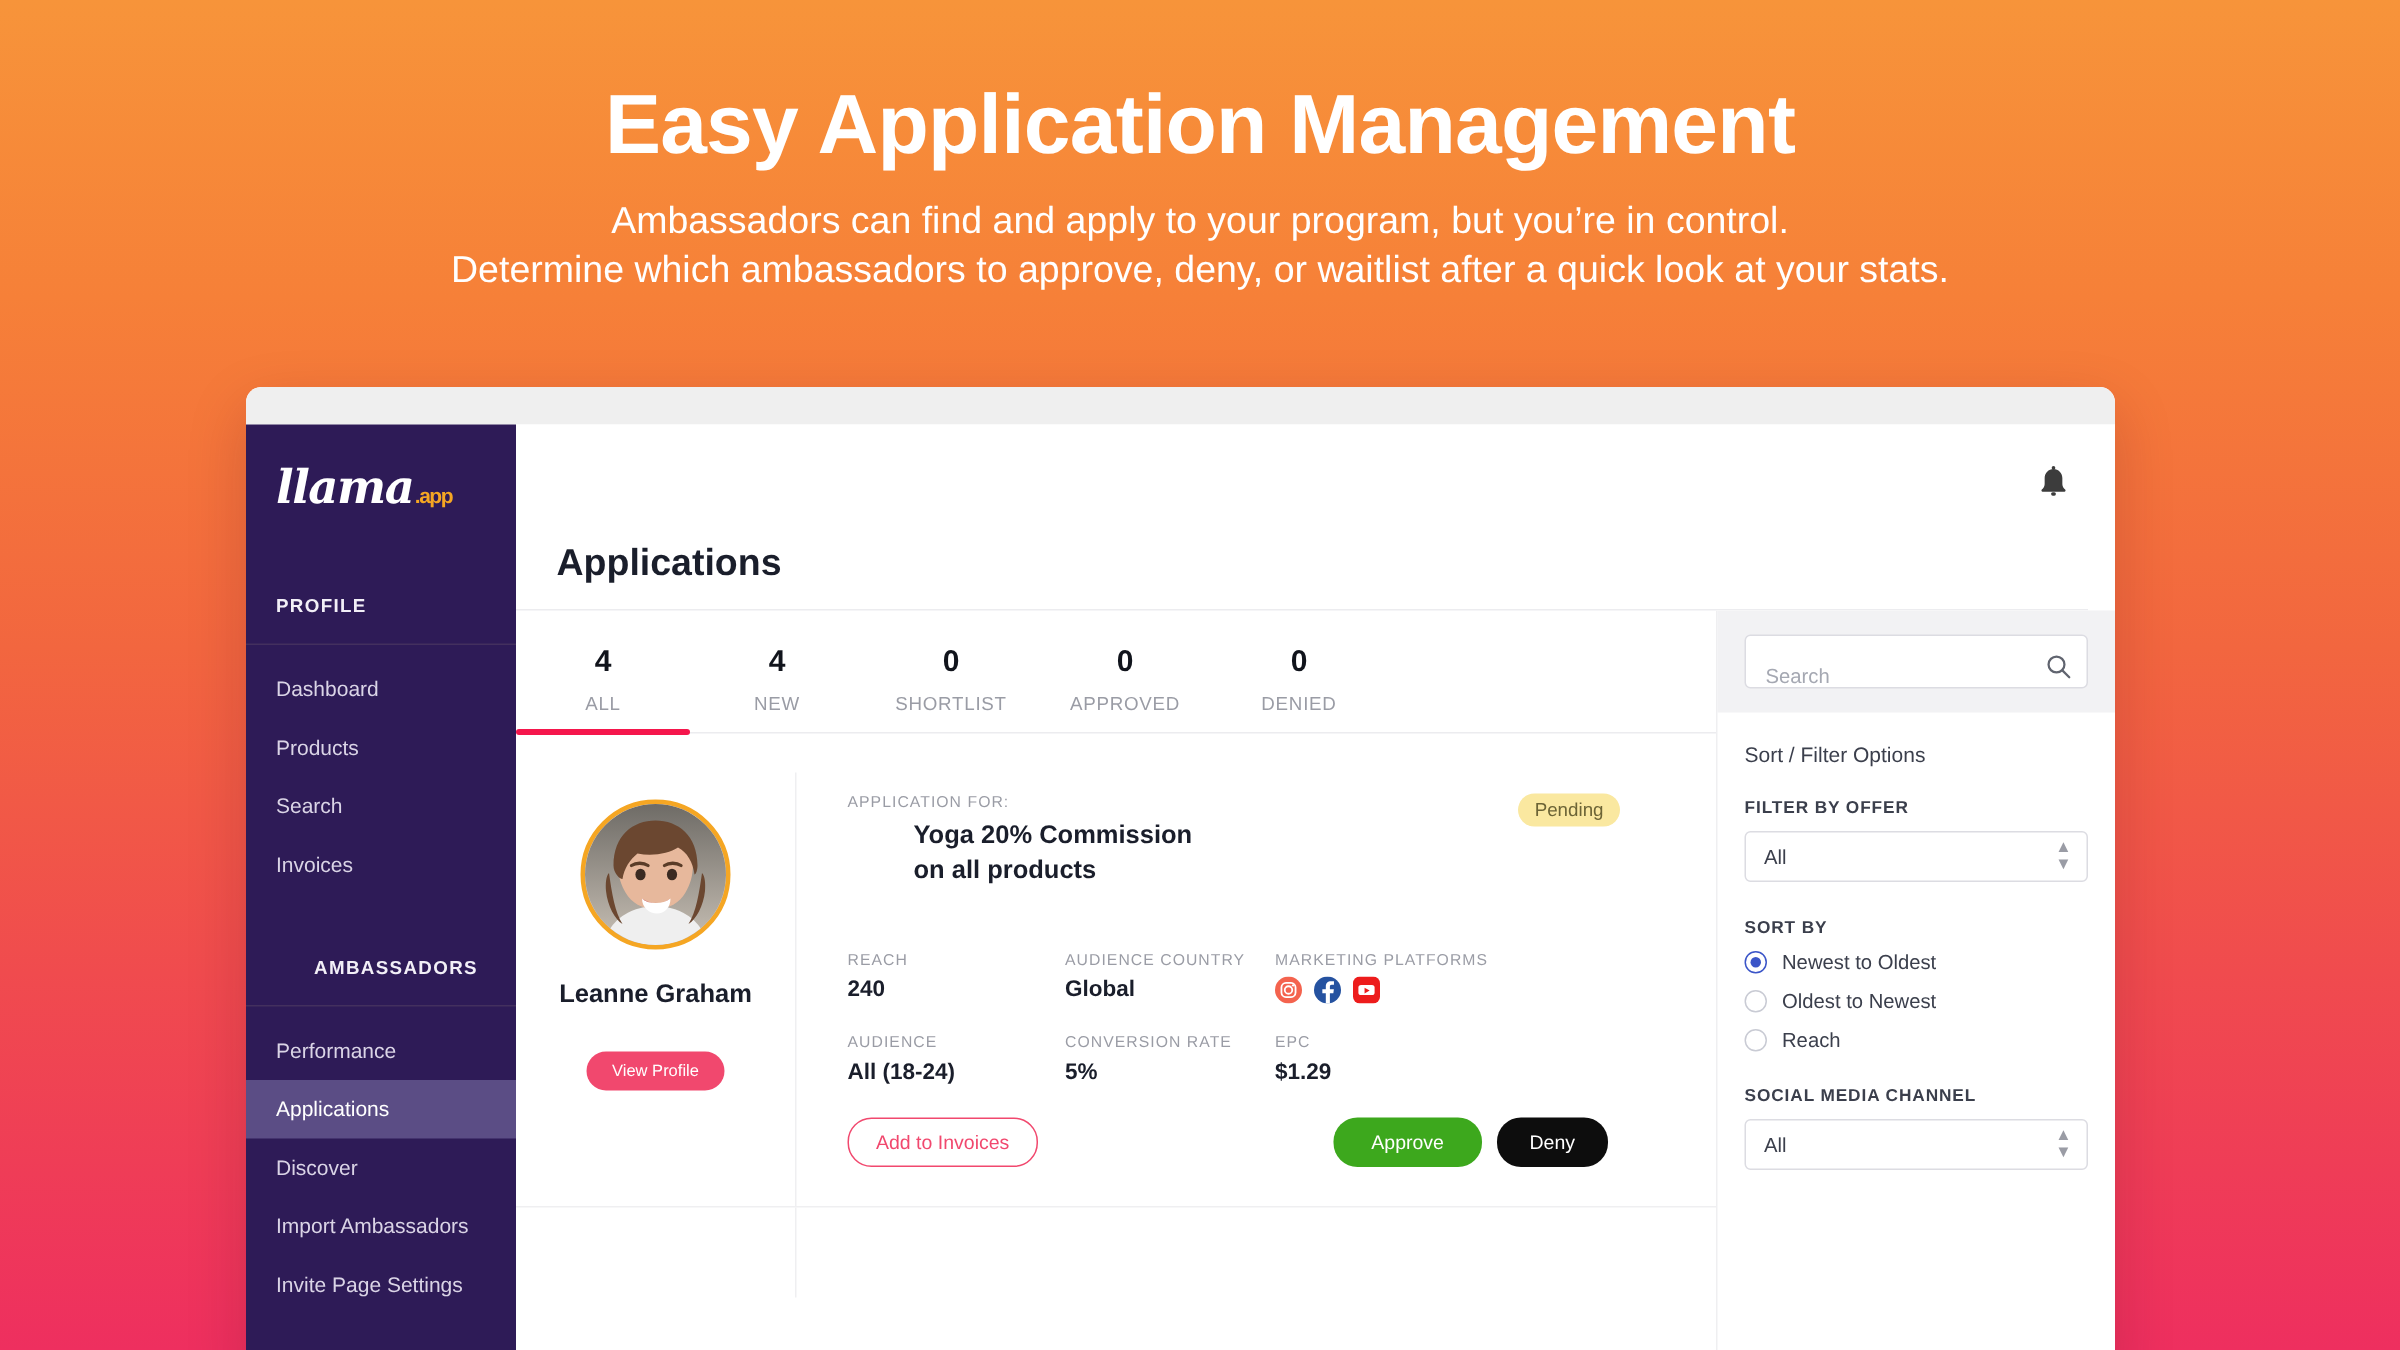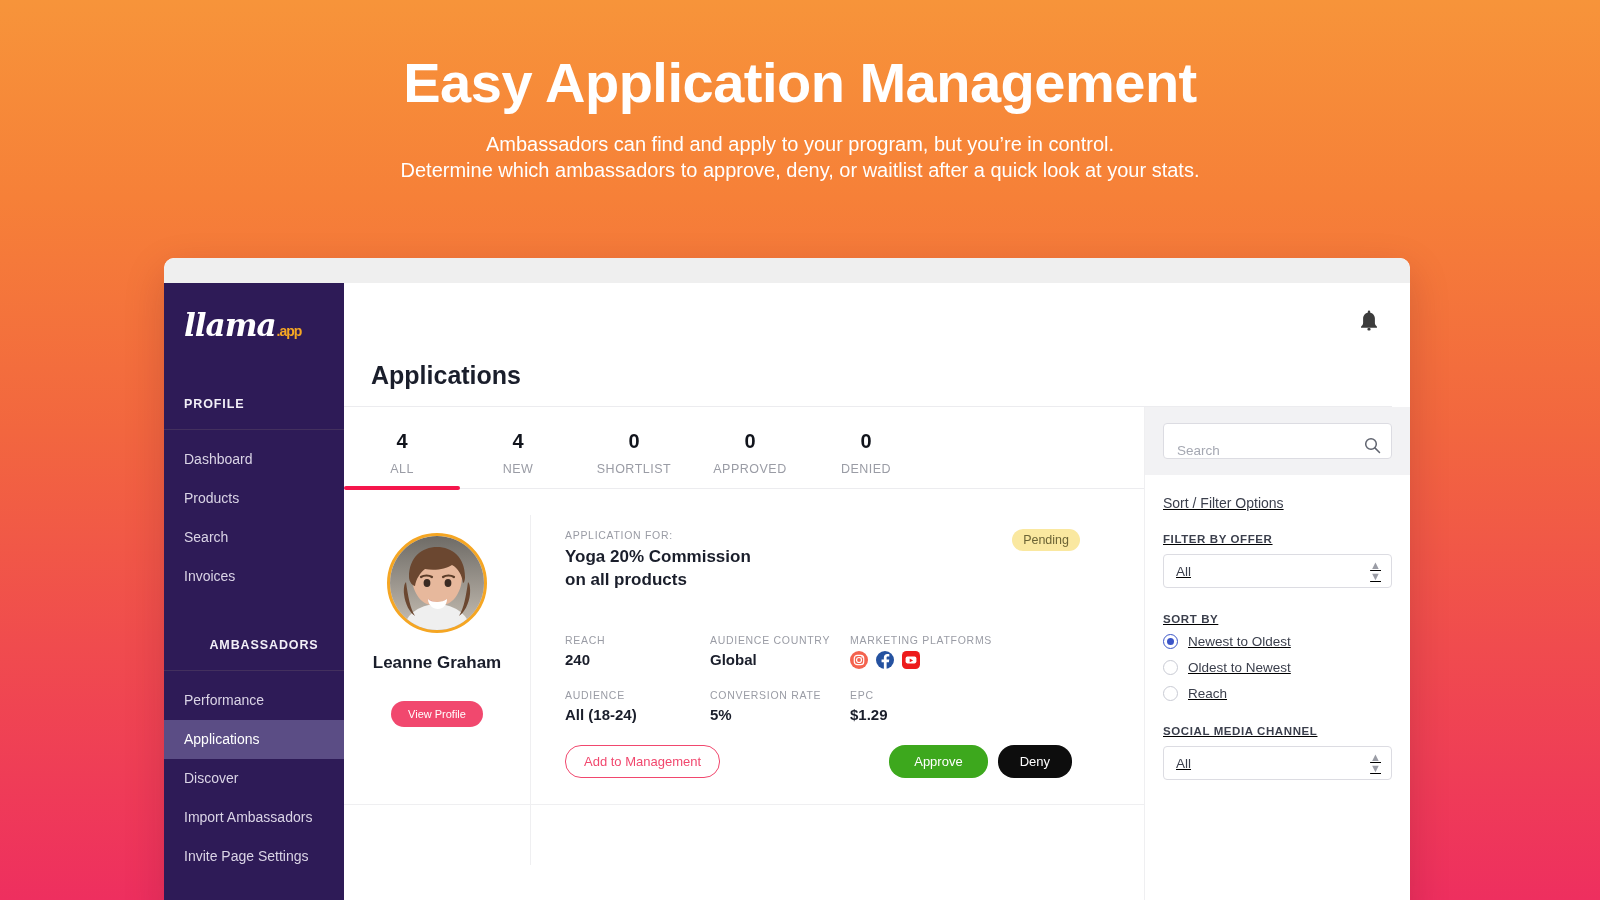--- a/index.html
+++ b/index.html
@@ -20,21 +20,21 @@
   }
   .hero-title {
     color: #ffffff;
     font-size: 56px;
     font-weight: bold;
     letter-spacing: -0.5px;
     line-height: 1.12;
   }
   .hero-sub {
     color: #ffffff;
-    font-size: 20px;
+    font-size: 25px;
     line-height: 1.33;
     margin-top: 16px;
     font-weight: 400;
     text-align: center;
   }
 
   
   .browser {
     position: absolute;
     left: 164px;
@@ -235,20 +235,21 @@
     color: #9A9CA5;
     letter-spacing: 0.7px;
   }
   .offer-title {
     font-size: 17px;
     font-weight: bold;
     color: #1A1E2B;
     line-height: 1.33;
     margin-top: 5px;
     max-width: 260px;
+    margin-left: 44px;
   }
   .pending-badge {
     position: absolute;
     top: 14px;
     right: 64px;
     background: #FAE8A0;
     color: #6C6436;
     font-size: 12.5px;
     padding: 4px 11px;
     border-radius: 11px;
@@ -333,21 +334,21 @@
     border: none;
     outline: none;
     flex: 1;
     font-size: 13.5px;
     font-family: inherit;
     color: #4A4E5A;
     background: transparent;
   }
   .search-input::placeholder { color: #A5A8B2; }
 
-  .filter-body { padding: 20px 18px 0 18px; text-decoration: underline; }
+  .filter-body { padding: 20px 18px 0 18px; }
   .sort-filter-head {
     font-size: 14px;
     color: #3B3F4C;
     margin-bottom: 22px;
   }
   .field-label {
     font-size: 11.5px;
     font-weight: bold;
     letter-spacing: 0.6px;
     color: #3B3F4C;
@@ -563,21 +564,21 @@
                   <div class="stat-label">CONVERSION RATE</div>
                   <div class="stat-value">5%</div>
                 </div>
                 <div>
                   <div class="stat-label">EPC</div>
                   <div class="stat-value">$1.29</div>
                 </div>
               </div>
 
               <div class="actions">
-                <button class="btn btn-shortlist">Add to Management</button>
+                <button class="btn btn-shortlist">Add to Invoices</button>
                 <button class="btn btn-approve">Approve</button>
                 <button class="btn btn-deny">Deny</button>
               </div>
             </div>
           </div>
 
           <div class="card-stub">
             <div class="s-left"></div>
           </div>
         </div>

